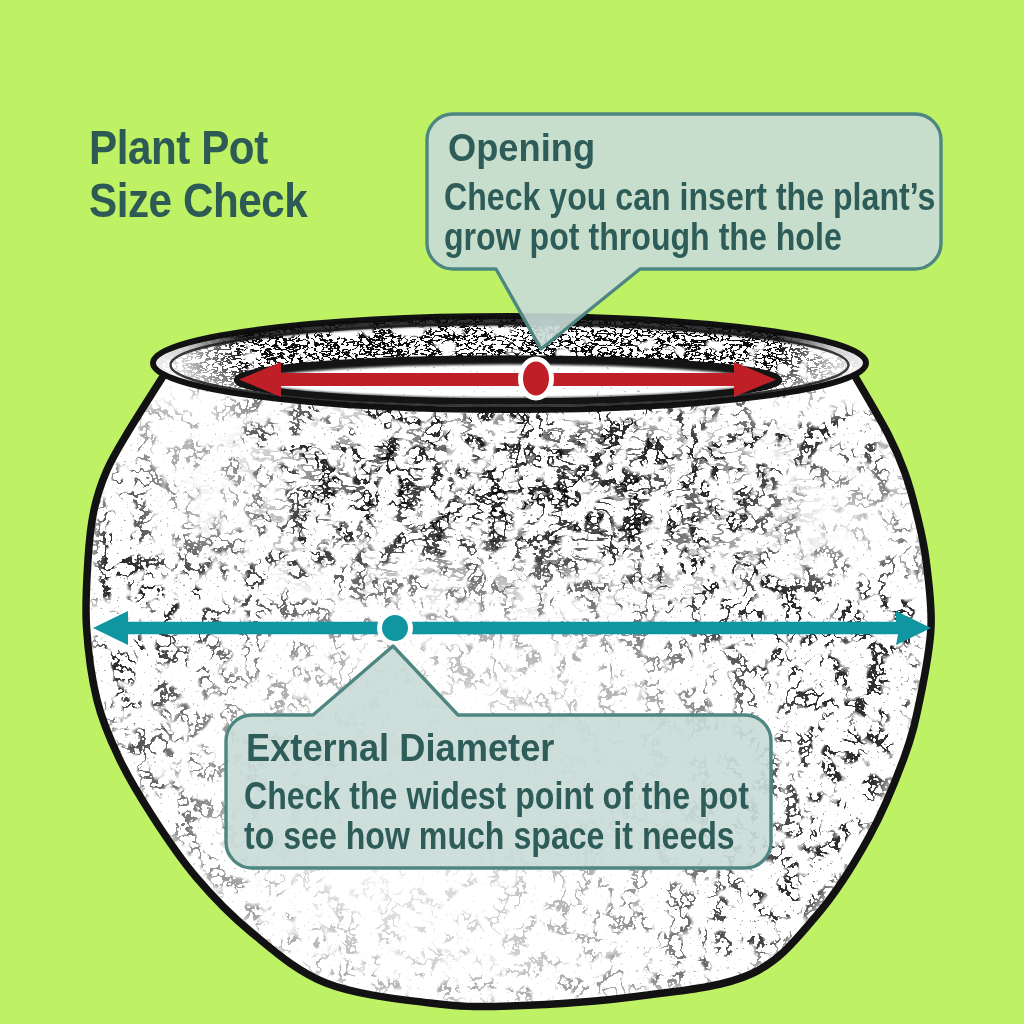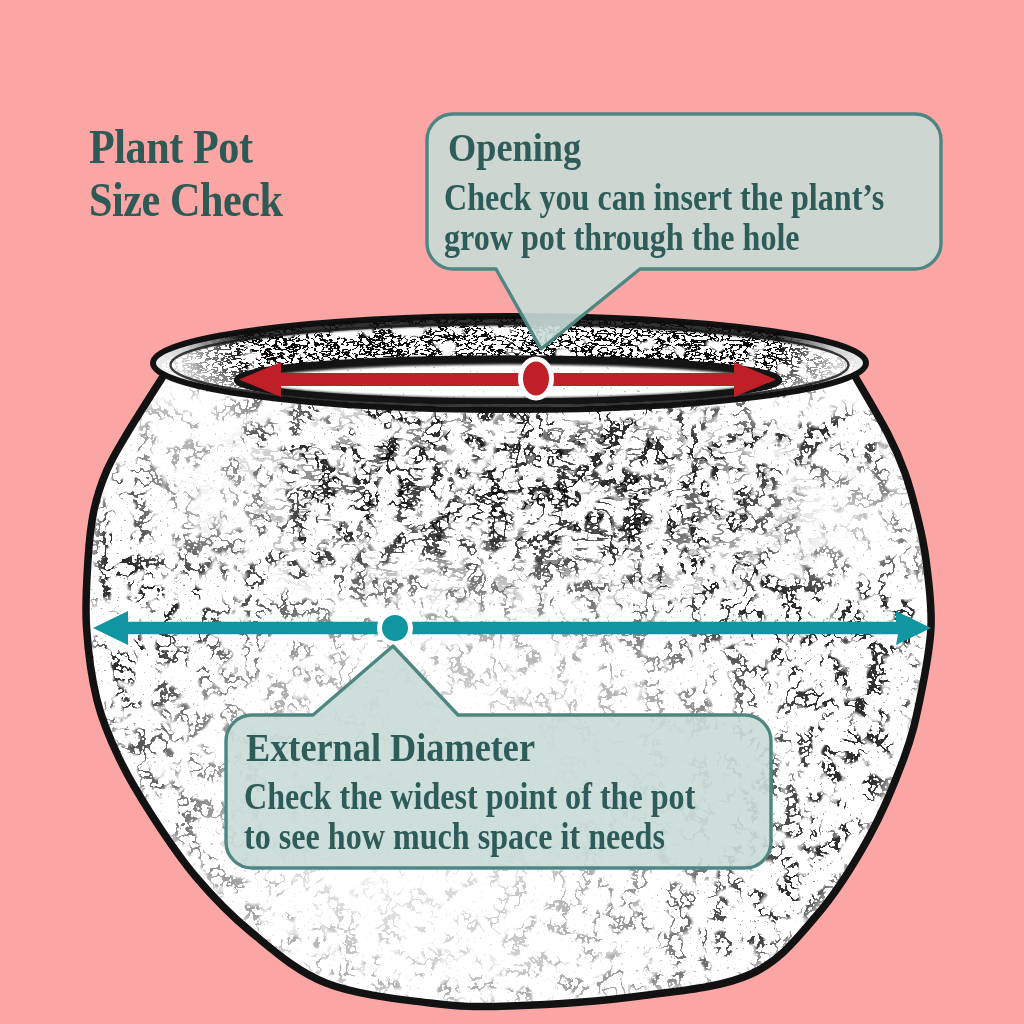--- a/index.html
+++ b/index.html
@@ -1,17 +1,17 @@
 <!DOCTYPE html>
 <html><head>
 <meta charset="utf-8">
 <style>
   html,body{margin:0;padding:0;background:#ffffff;}
-  #canvas{position:relative;width:1024px;height:1024px;background:#fca5a5;overflow:hidden;
-          font-family:Liberation Serif, serif;}
+  #canvas{position:relative;width:1024px;height:1024px;background:#bef264;overflow:hidden;
+          font-family:Liberation Sans, sans-serif;}
   #art{position:absolute;left:0;top:0;}
   .page-title{position:absolute;left:89px;top:121px;color:#2d5a55;font-weight:bold;
       font-size:49px;line-height:52.5px;transform:scaleX(0.86);transform-origin:left top;
       letter-spacing:-0.5px; white-space:nowrap;}
   .callout-text{position:absolute;color:#2e5c58;transform-origin:left top;white-space:nowrap;}
   .co-title{font-weight:bold;font-size:39px;line-height:39px;}
   .co-body{font-weight:bold;font-size:38px;line-height:39.5px;}
 </style>
 </head>
 <body>

